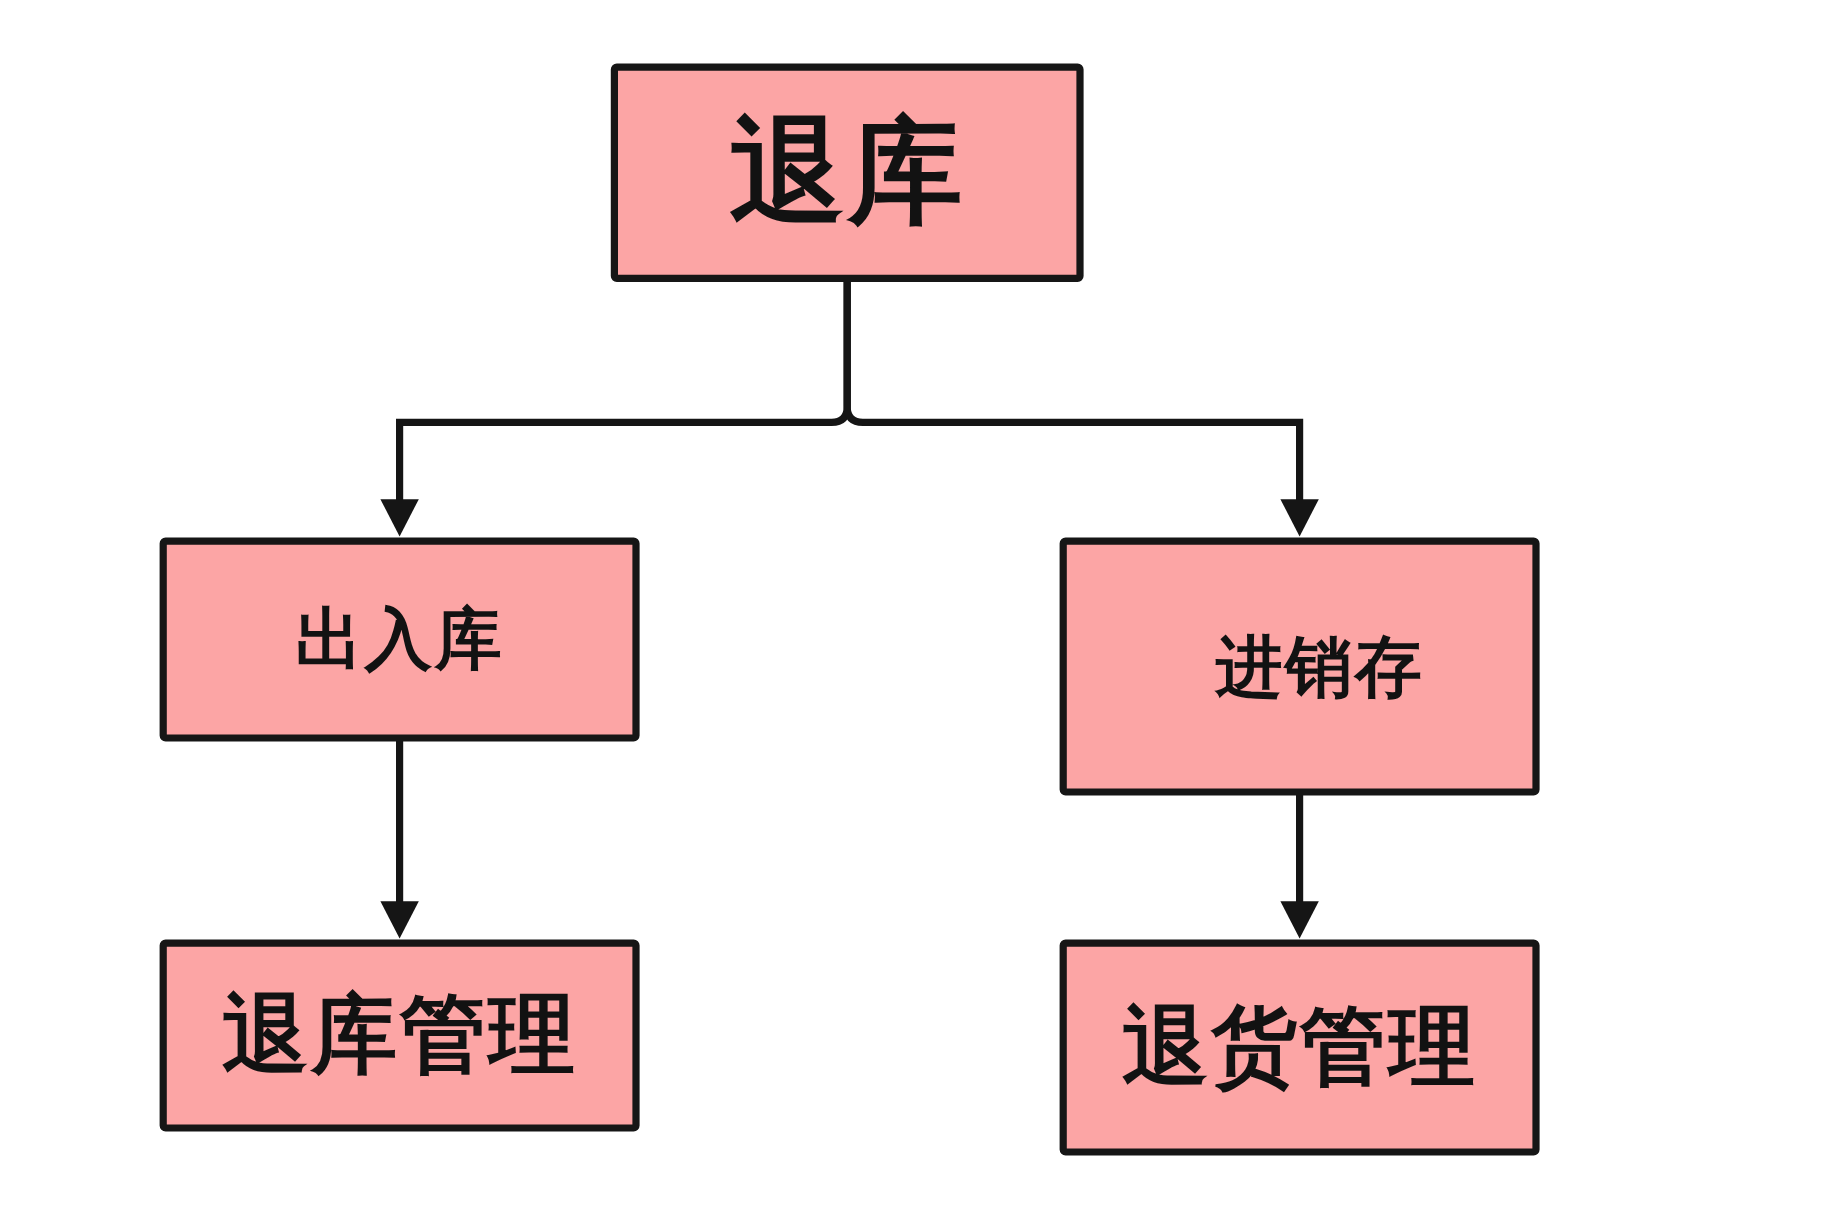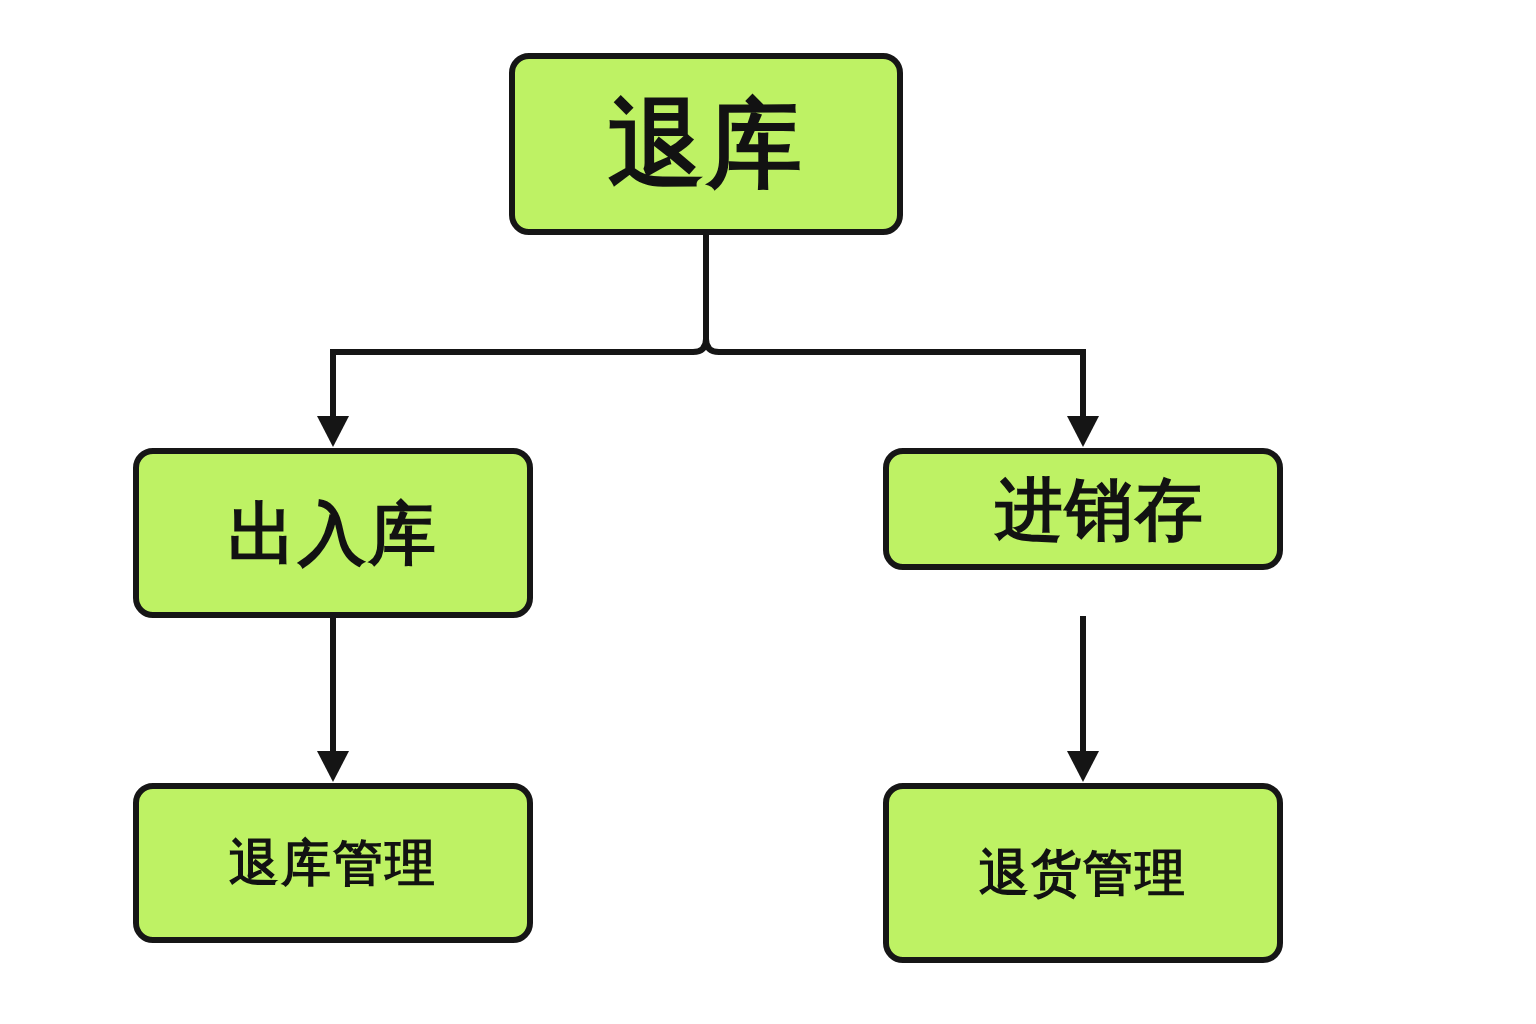--- a/index.html
+++ b/index.html
@@ -28,44 +28,44 @@
     stroke-width: 6;
     stroke-linejoin: miter;
     stroke-linecap: butt;
   }
   .connectors polygon.head {
     fill: #151515;
     stroke: none;
   }
   .node {
     position: absolute;
-    background: #bef264;
+    background: #fca5a5;
     border: 6px solid #161616;
-    border-radius: 20px;
+    border-radius: 5px;
     display: flex;
     align-items: center;
     justify-content: center;
     z-index: 2;
   }
   .node .label {
     color: #121212;
     font-weight: 900;
     line-height: 1;
     white-space: nowrap;
     letter-spacing: 2px;
     text-align: center;
   }
   .node-root   { left: 509px; top: 53px;  width: 394px; height: 182px; }
   .node-root .label { font-size: 96px; }
   .node-mid-left  { left: 133px; top: 448px; width: 400px; height: 170px; }
-  .node-mid-right { left: 883px; top: 448px; width: 400px; height: 122px; padding-left: 34px; }
-  .node-mid-left .label, .node-mid-right .label { font-size: 68px; }
+  .node-mid-right { left: 883px; top: 448px; width: 400px; height: 215px; padding-left: 34px; }
+  .node-mid-left .label, .node-mid-right .label { font-size: 56px; }
   .node-leaf-left  { left: 133px; top: 783px; width: 400px; height: 160px; }
   .node-leaf-right { left: 883px; top: 783px; width: 400px; height: 180px; }
-  .node-leaf-left .label, .node-leaf-right .label { font-size: 50px; }
+  .node-leaf-left .label, .node-leaf-right .label { font-size: 72px; }
 </style>
 </head>
 <body>
 
 <div class="canvas">
 
   <svg class="connectors" viewBox="0 0 1536 1024" xmlns="http://www.w3.org/2000/svg">
 
     <path class="edge" d="M 706 233 V 339 Q 706 352 693 352 H 333 V 420"></path>
 

